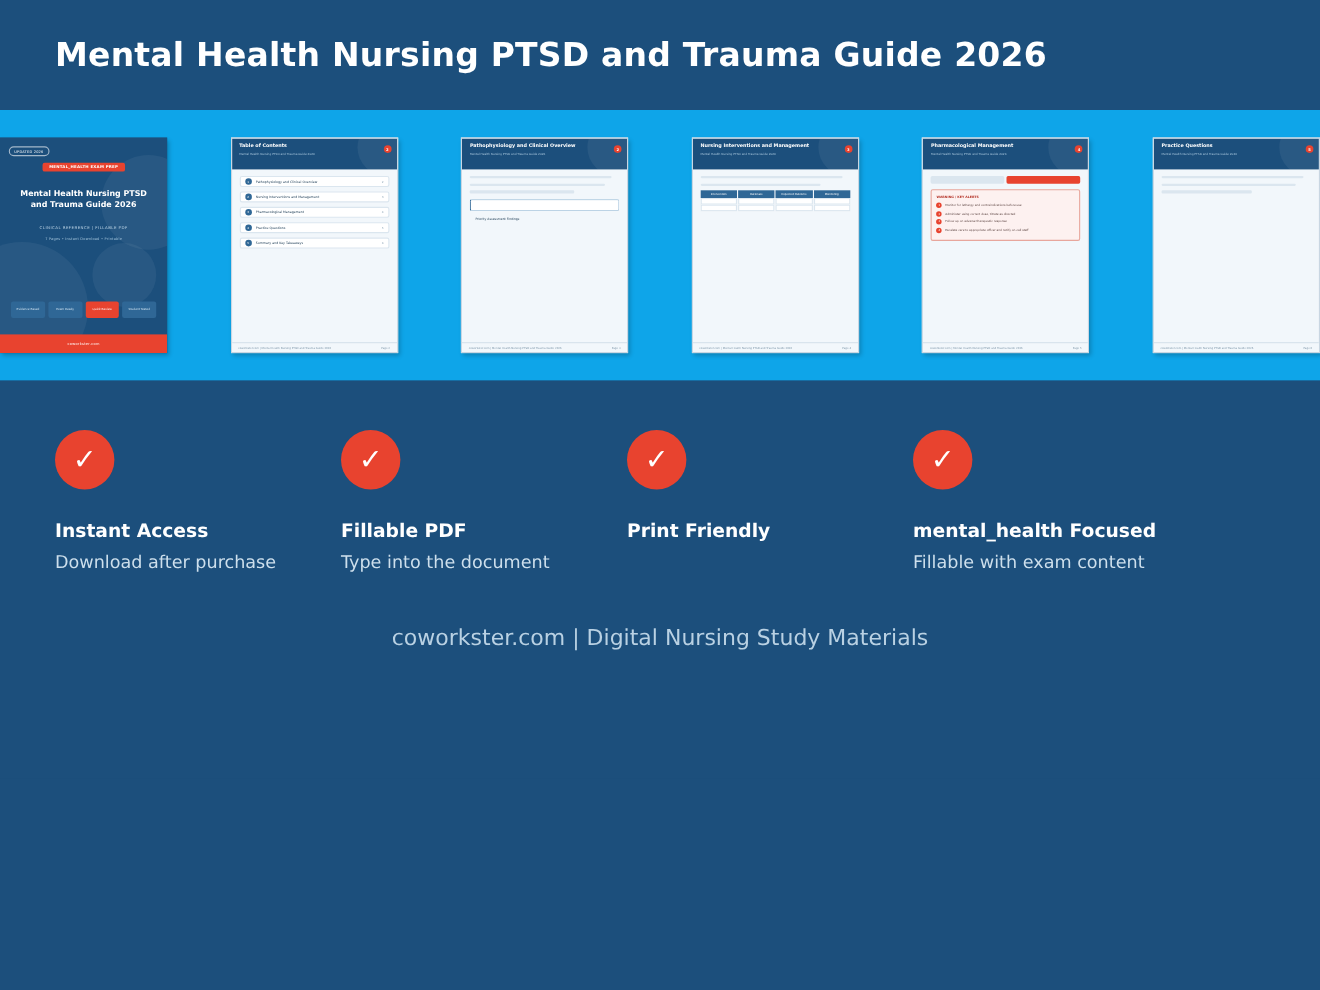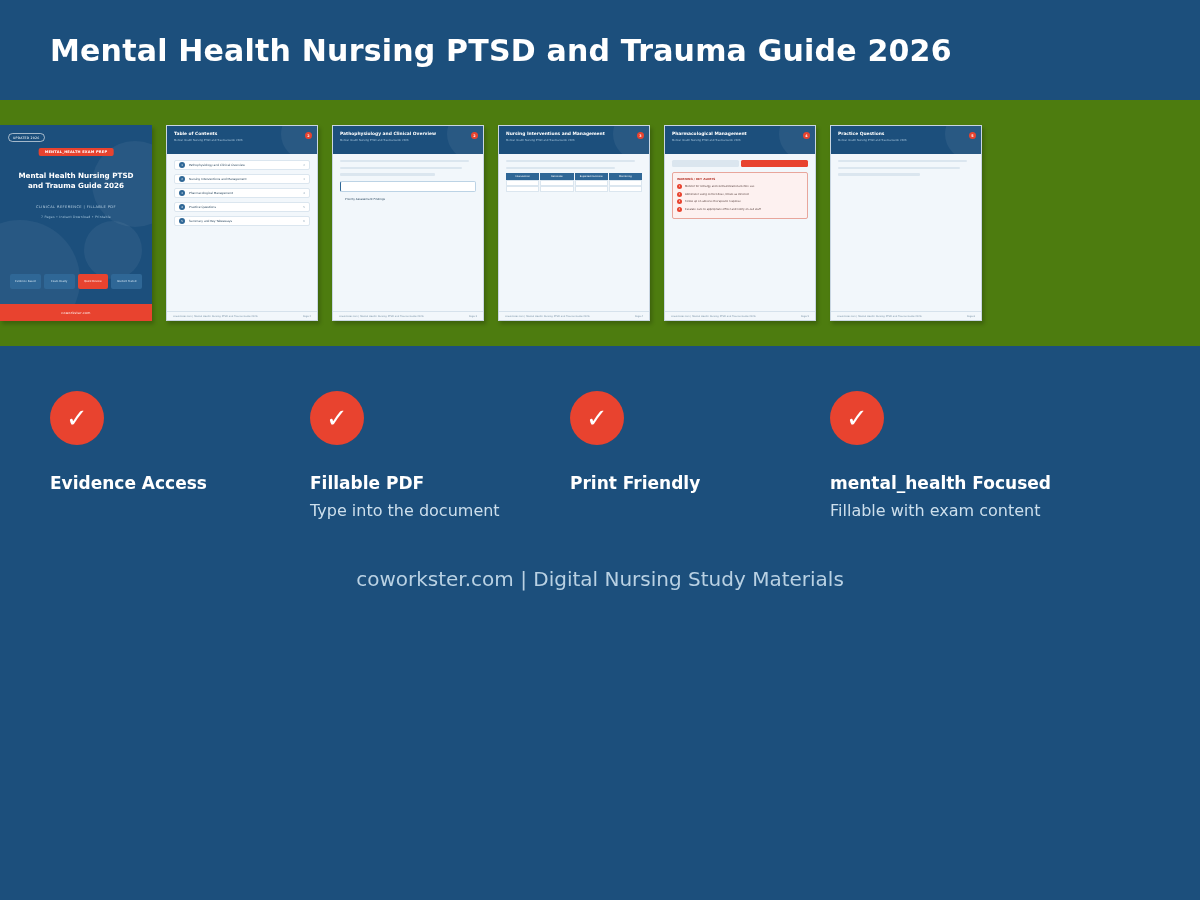--- a/index.html
+++ b/index.html
@@ -22,24 +22,24 @@
   .header h1 {
     color: #ffffff;
     font-size: 30px;
     font-weight: bold;
     letter-spacing: 0.2px;
   }
 
   
   .thumbs-strip {
     height: 246px;
-    background: #4d7c0f;
+    background: #0ea5e9;
     display: flex;
     align-items: center;
-    justify-content: flex-start;
+    justify-content: space-between;
     gap: 14px;
   }
   .thumb {
     width: 152px;
     height: 196px;
     background: #f2f7fb;
     border: 1px solid #c9d6e2;
     position: relative;
     box-shadow: 2px 3px 4px rgba(0,0,0,0.22);
     overflow: hidden;
@@ -402,21 +402,22 @@
         <span>coworkster.com | Mental Health Nursing PTSD and Trauma Guide 2026</span>
         <span>Page 6</span>
       </div>
     </div>
 
   </div>
 
   <div class="features">
     <div class="feature">
       <div class="circle">✓</div>
-      <h3>Evidence Access</h3>
+      <h3>Instant Access</h3>
+      <p>Download after purchase</p>
     </div>
     <div class="feature">
       <div class="circle">✓</div>
       <h3>Fillable PDF</h3>
       <p>Type into the document</p>
     </div>
     <div class="feature">
       <div class="circle">✓</div>
       <h3>Print Friendly</h3>
     </div>

